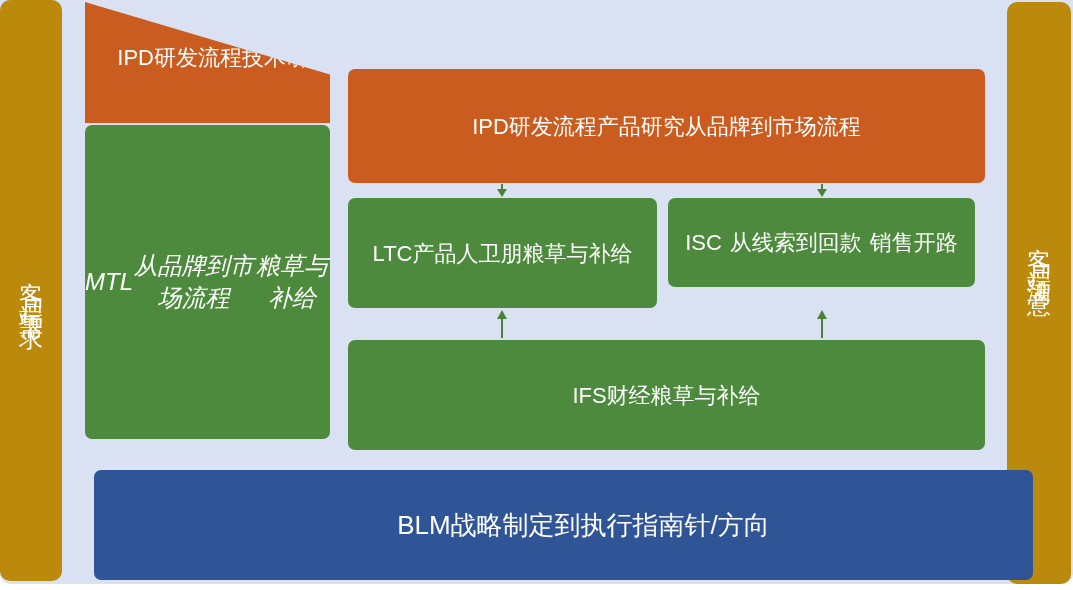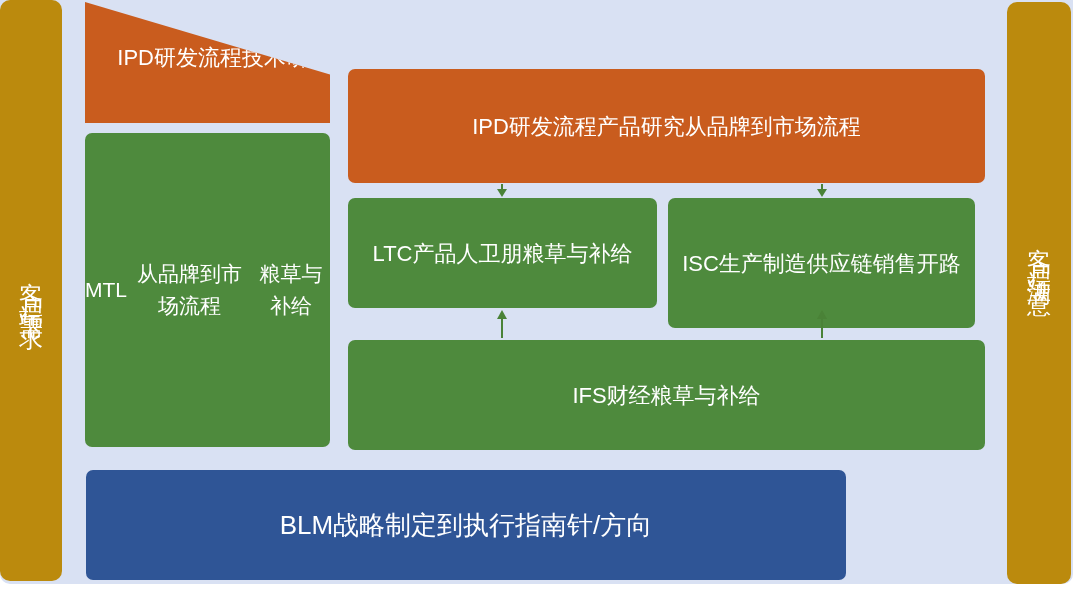--- a/index.html
+++ b/index.html
@@ -41,26 +41,26 @@
   
   .tech-shape {
     left: 85px; top: 2px; width: 245px; height: 121px;
     clip-path: polygon(0 0, 100% 60%, 100% 100%, 0 100%);
     justify-content: flex-end;
     padding-bottom: 10px;
     box-sizing: border-box;
     font-size: 22px; line-height: 33px;
   }
 
-  .mtl-box { left: 85px;  top: 133px; width: 245px; height: 314px; font-size: 21px; line-height: 32px; }
+  .mtl-box { left: 85px;  top: 125px; width: 245px; height: 314px; font-size: 24px; line-height: 32px; font-style: italic; }
   .ipd-box { left: 348px; top: 69px;  width: 637px; height: 114px; font-size: 22px; line-height: 31px; }
   .ltc-box { left: 348px; top: 198px; width: 309px; height: 110px; font-size: 22px; line-height: 31px; }
-  .isc-box { left: 668px; top: 198px; width: 307px; height: 130px; font-size: 22px; line-height: 31px; }
+  .isc-box { left: 668px; top: 198px; width: 307px; height: 89px; font-size: 22px; line-height: 31px; gap: 8px; }
   .ifs-box { left: 348px; top: 340px; width: 637px; height: 110px; font-size: 22px; line-height: 31px; }
-  .blm-box { left: 86px;  top: 470px; width: 760px; height: 110px; font-size: 26px; line-height: 33px; }
+  .blm-box { left: 94px;  top: 470px; width: 899px; height: 110px; font-size: 26px; line-height: 33px; padding-left: 40px; }
 
   .watermark {
     position: absolute;
     left: 652px; top: 48px;
     font-size: 17px;
     color: rgba(255,255,255,0.95);
     white-space: nowrap;
   }
 
   .arrow { position: absolute; line-height: 0; }
@@ -102,21 +102,21 @@
   </div>
 
   <div class="box green rounded ltc-box">
     <div>LTC</div>
     <div>产品人卫朋</div>
     <div>粮草与补给</div>
   </div>
 
   <div class="box green rounded isc-box">
     <div>ISC</div>
-    <div>生产制造供应链</div>
+    <div>从线索到回款</div>
     <div>销售开路</div>
   </div>
 
   <div class="box green rounded ifs-box">
     <div>IFS</div>
     <div>财经</div>
     <div>粮草与补给</div>
   </div>
 
   <div class="box blue rounded blm-box">

